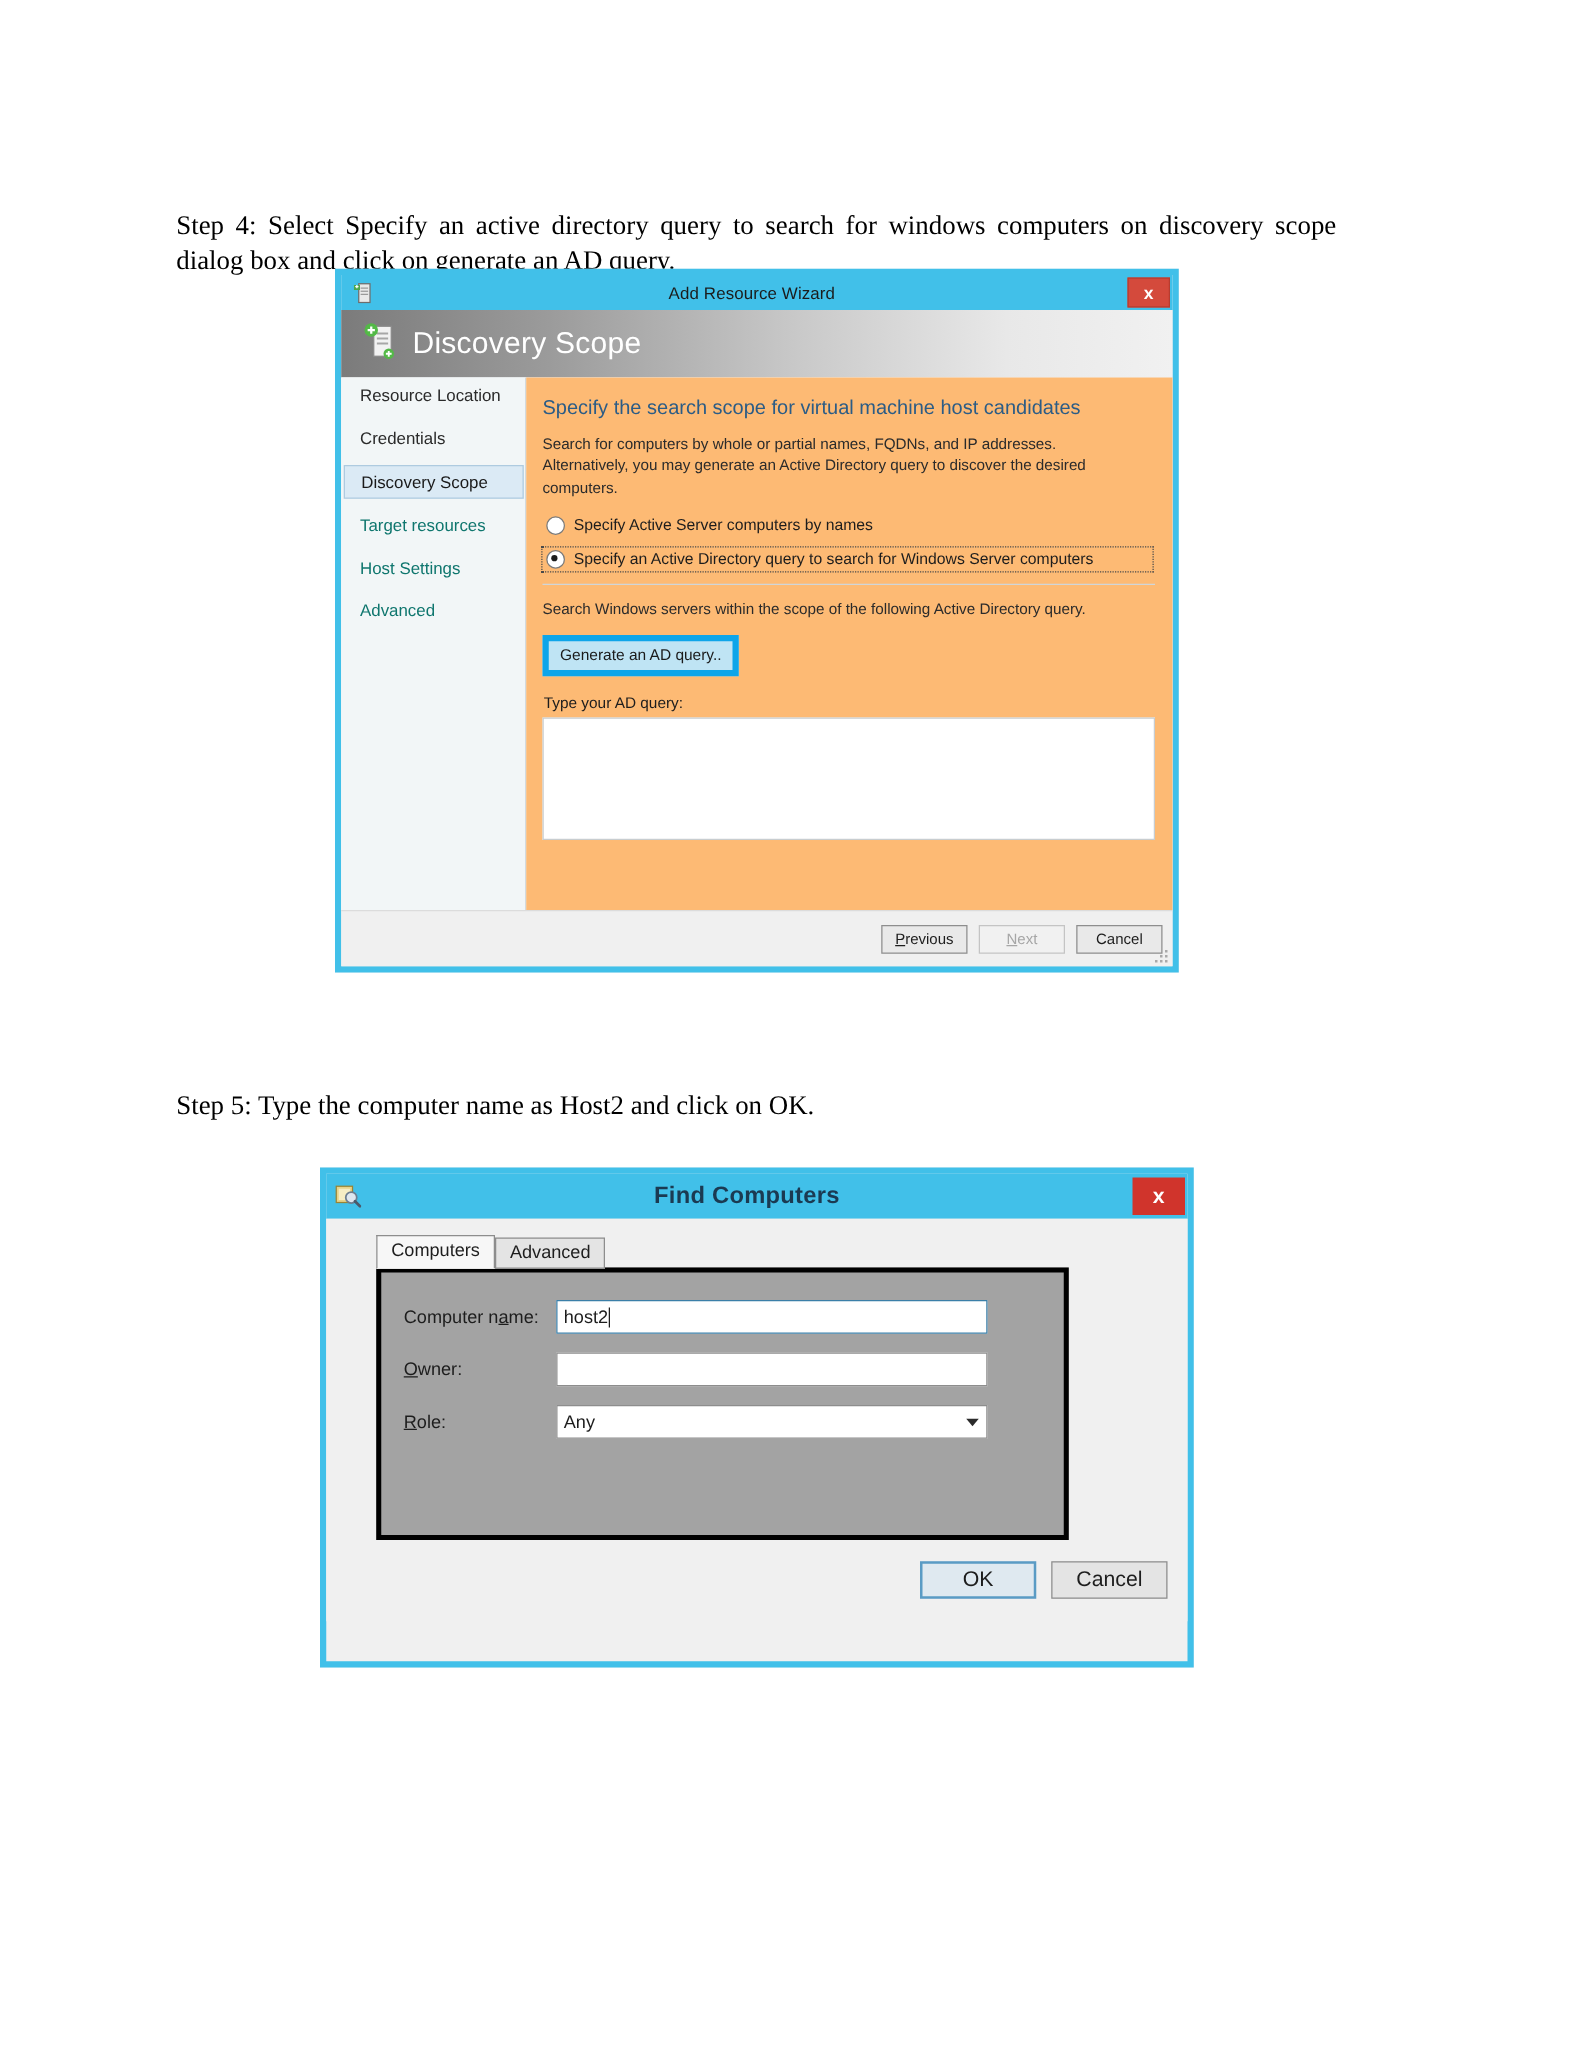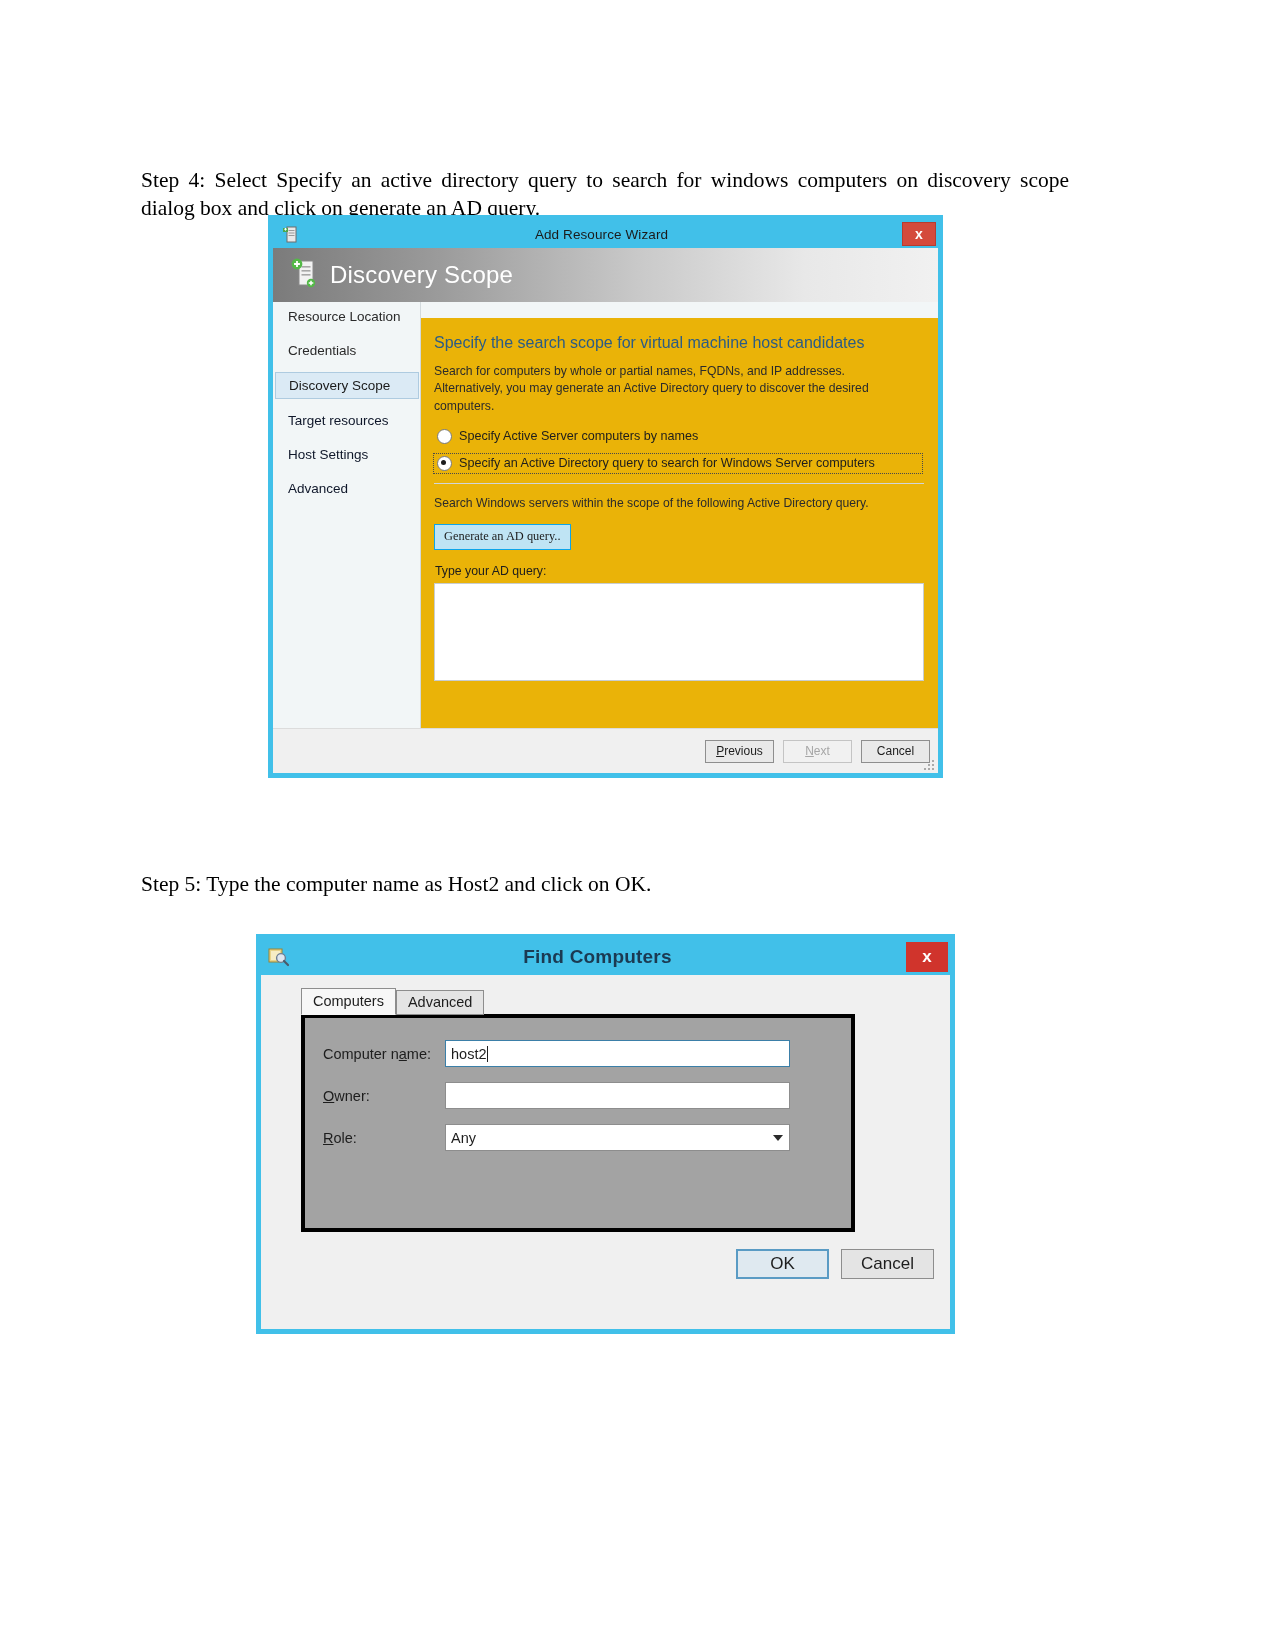--- a/index.html
+++ b/index.html
@@ -115,37 +115,36 @@
     box-sizing: border-box;
   }
   .nav-item {
     font-family: "Liberation Sans", sans-serif;
     font-size: 13.5px;
     color: #2a2a2a;
     padding: 5px 0 5px 15px;
     margin-bottom: 9px;
     box-sizing: border-box;
   }
-  .nav-item.dim { color: #0f172a; }
+  .nav-item.dim { color: #0f766e; }
   .nav-item.active {
     background: #dbeaf5;
     border: 1px solid #aecbe0;
     color: #1a1a1a;
     margin-left: 2px;
     margin-right: 1px;
     padding-left: 13px;
   }
 
   #wizard-main {
     flex: 1;
     padding: 16px 14px 0 13px;
     box-sizing: border-box;
-    background: #eab308;
-    position: relative;
-    margin-top: 16px;
+    background: #fdba74;
+    position: relative;
   }
   #pane-heading {
     font-family: "Liberation Sans", sans-serif;
     font-size: 16px;
     color: #2b5c86;
     margin-bottom: 11px;
   }
   .pane-text {
     font-family: "Liberation Sans", sans-serif;
     font-size: 12.2px;
@@ -187,25 +186,25 @@
     border-radius: 50%;
     background: #1c1c1c;
   }
   .hrule {
     height: 1px;
     background: #d0d6d9;
     margin: 10px 0 11px 0;
     width: 490px;
   }
   .btn {
-    font-family: Liberation Serif, serif;
+    font-family: Liberation Sans, sans-serif;
     font-size: 12.4px;
     color: #1b1b1b;
     background: #bfe4f4;
-    border: 1px solid #0ea5e9;
+    border: 5px solid #0ea5e9;
     padding: 4px 9px 5px 9px;
     display: inline-block;
     box-sizing: border-box;
     text-align: center;
   }
   .field-label {
     font-family: "Liberation Sans", sans-serif;
     font-size: 12.3px;
     color: #1d1d1d;
     margin: 14px 0 5px 1px;

